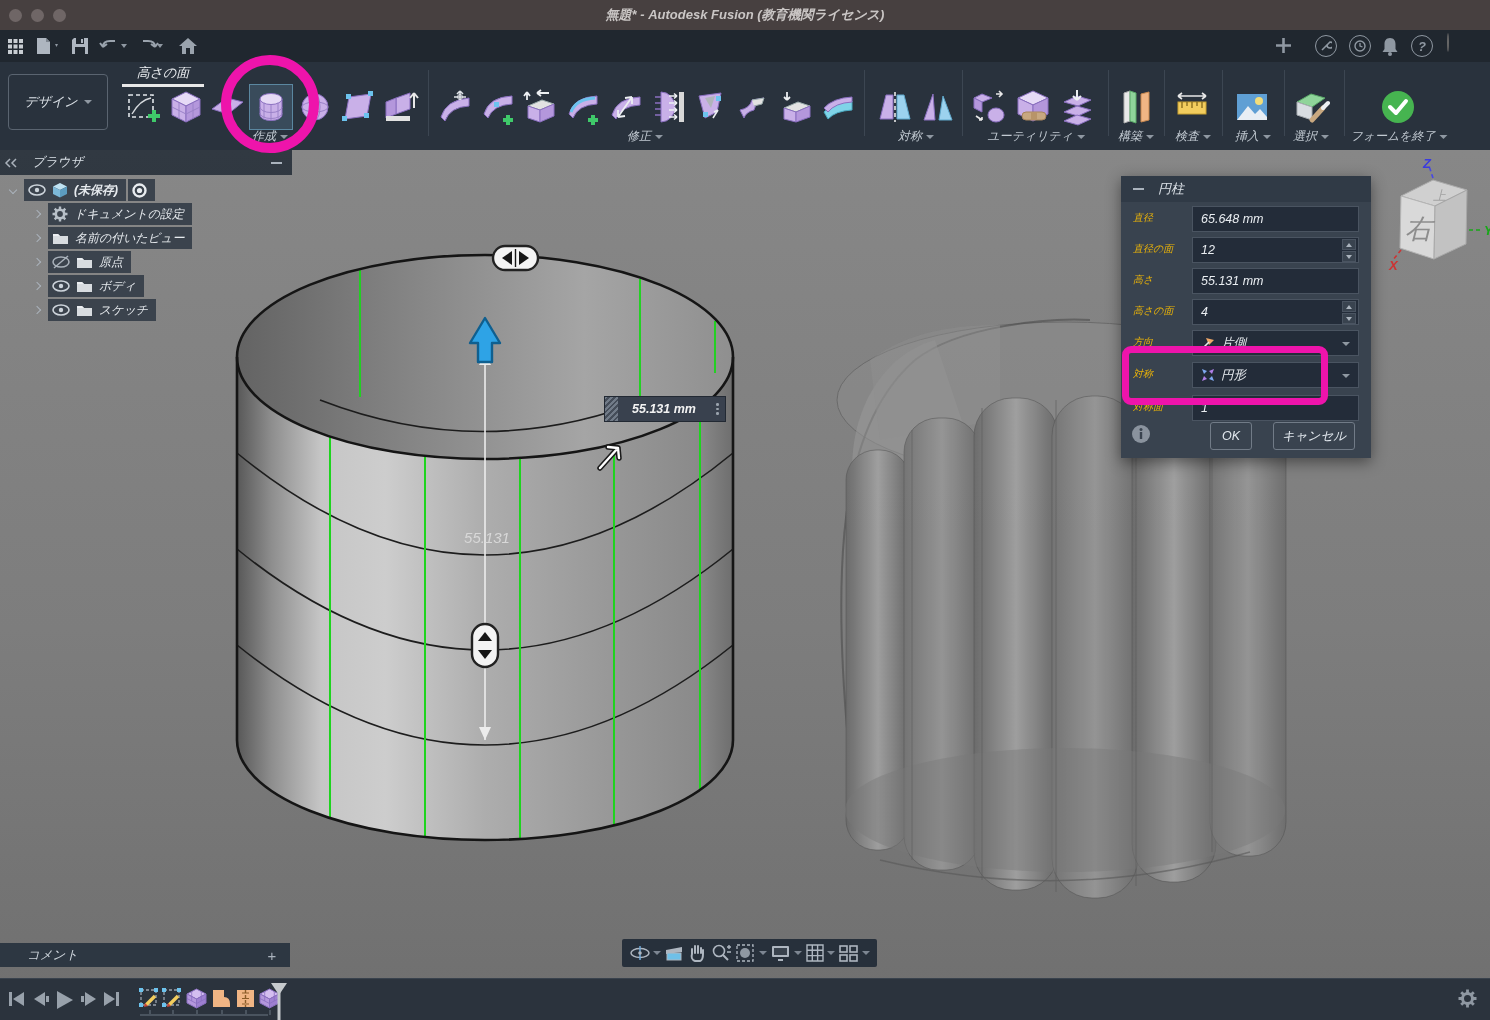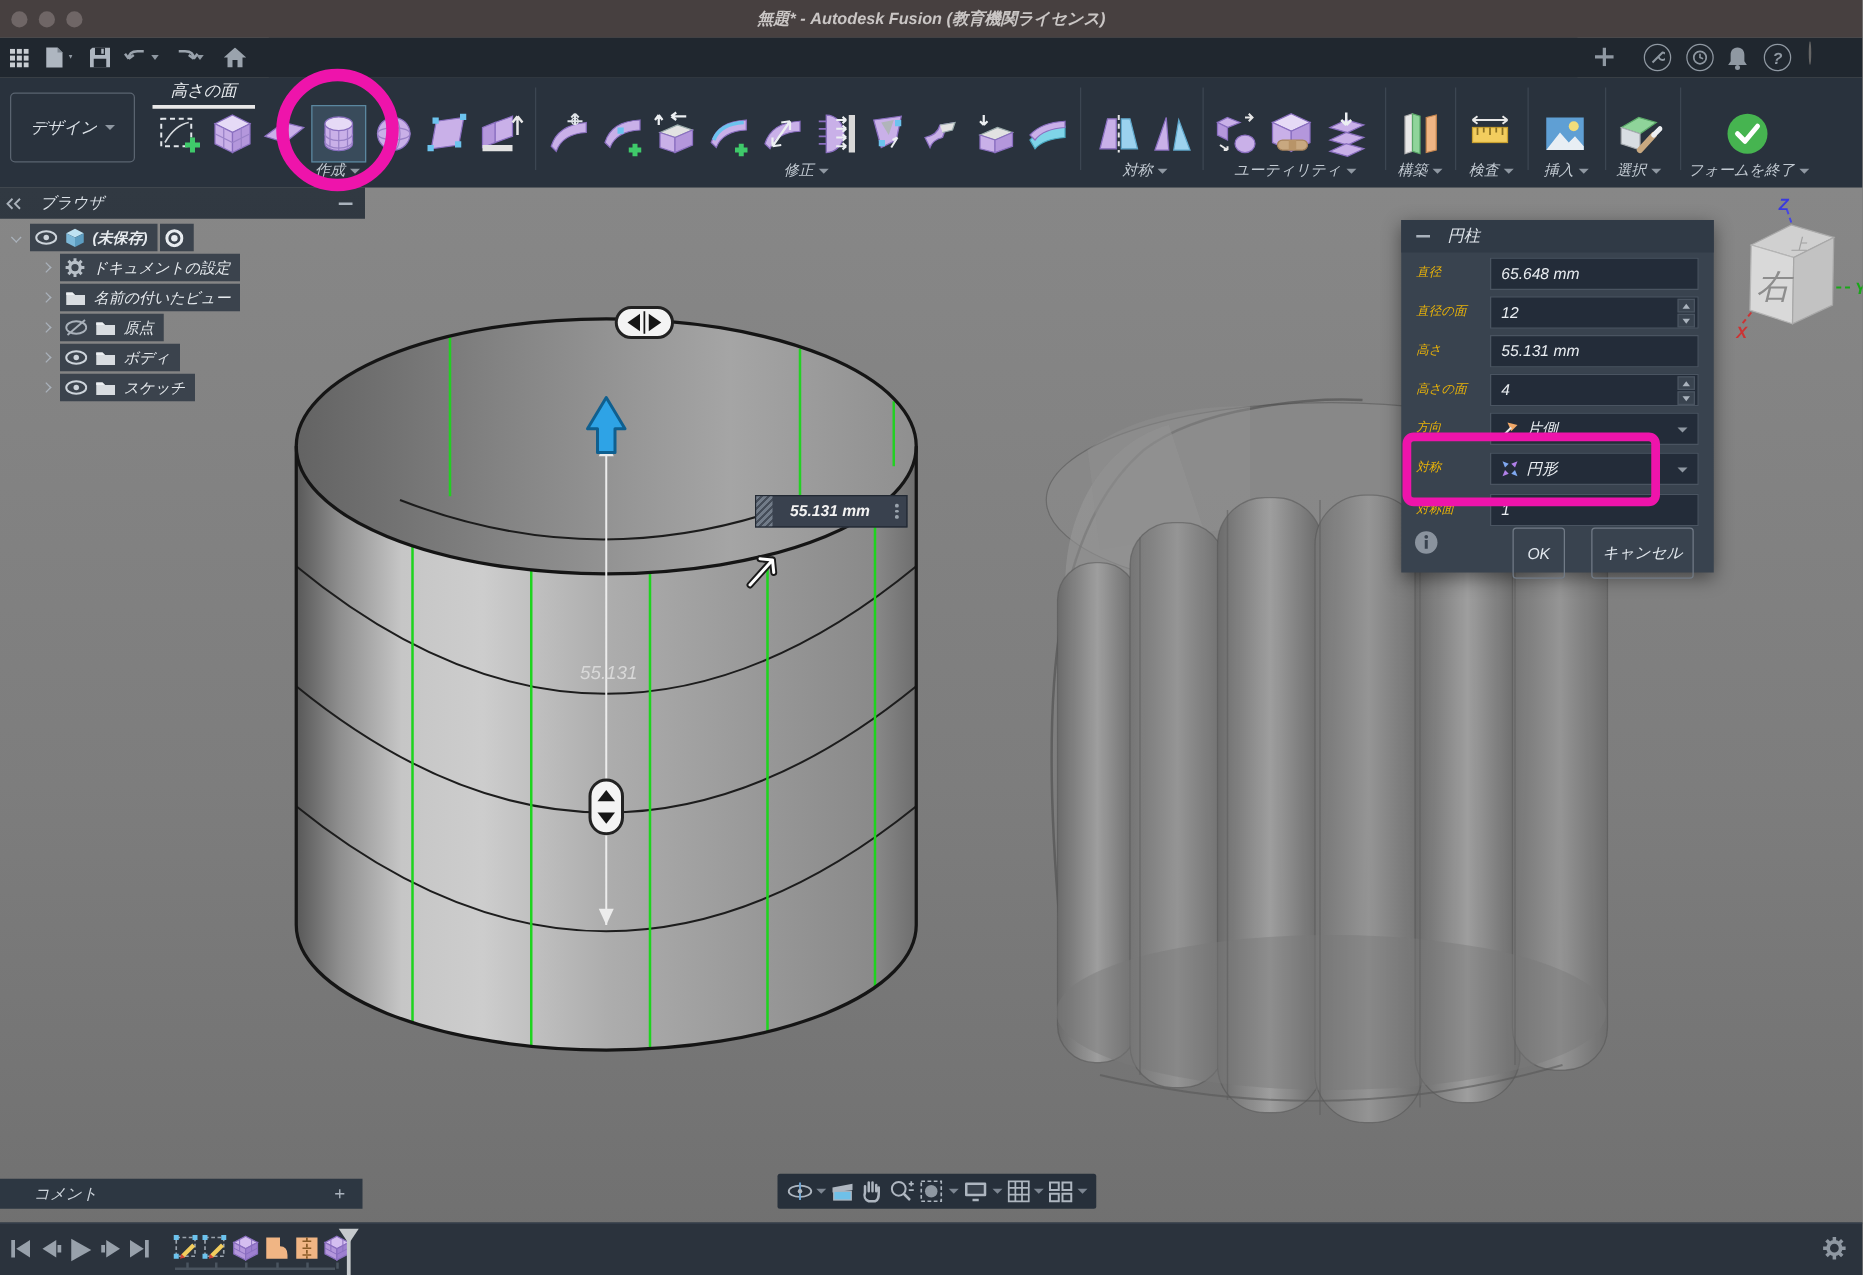--- a/index.html
+++ b/index.html
@@ -71,21 +71,21 @@
     border:1px solid #4a5461; color:#e9edf1; font-size:12.5px; display:flex; align-items:center;
     padding-left:8px; gap:6px;}
   .spin { position:absolute; right:2px; top:1px; display:flex; flex-direction:column; gap:1px;}
   .spinbtn { width:14px; height:11px; background:#39434f; border:1px solid #4a5461;
     display:flex; align-items:center; justify-content:center;}
   .tri-u { width:0; height:0; border-left:3px solid transparent; border-right:3px solid transparent;
     border-bottom:4px solid #aab3bd;}
   .tri-d { width:0; height:0; border-left:3px solid transparent; border-right:3px solid transparent;
     border-top:4px solid #aab3bd;}
   .dcaret { position:absolute; right:8px; top:11px; }
-  .dbtn { position:absolute; height:41px; border:1px solid #717b87; border-radius:3px; color:#e2e8ee;
+  .dbtn { position:absolute; height:28px; border:1px solid #717b87; border-radius:3px; color:#e2e8ee;
     font-size:12.5px; display:flex; align-items:center; justify-content:center; background:transparent;}
 
   
   #ann-circle { left:221px; top:55px; width:98px; height:98px; border:10px solid #ee14ab;
     border-radius:50%; z-index:50;}
   #ann-rect { left:1122px; top:346px; width:206px; height:59px; border:7px solid #ee14ab;
     border-radius:9px; z-index:50;}
 
   
   #diminput { left:604px; top:396px; width:122px; height:26px; display:flex; z-index:15;

